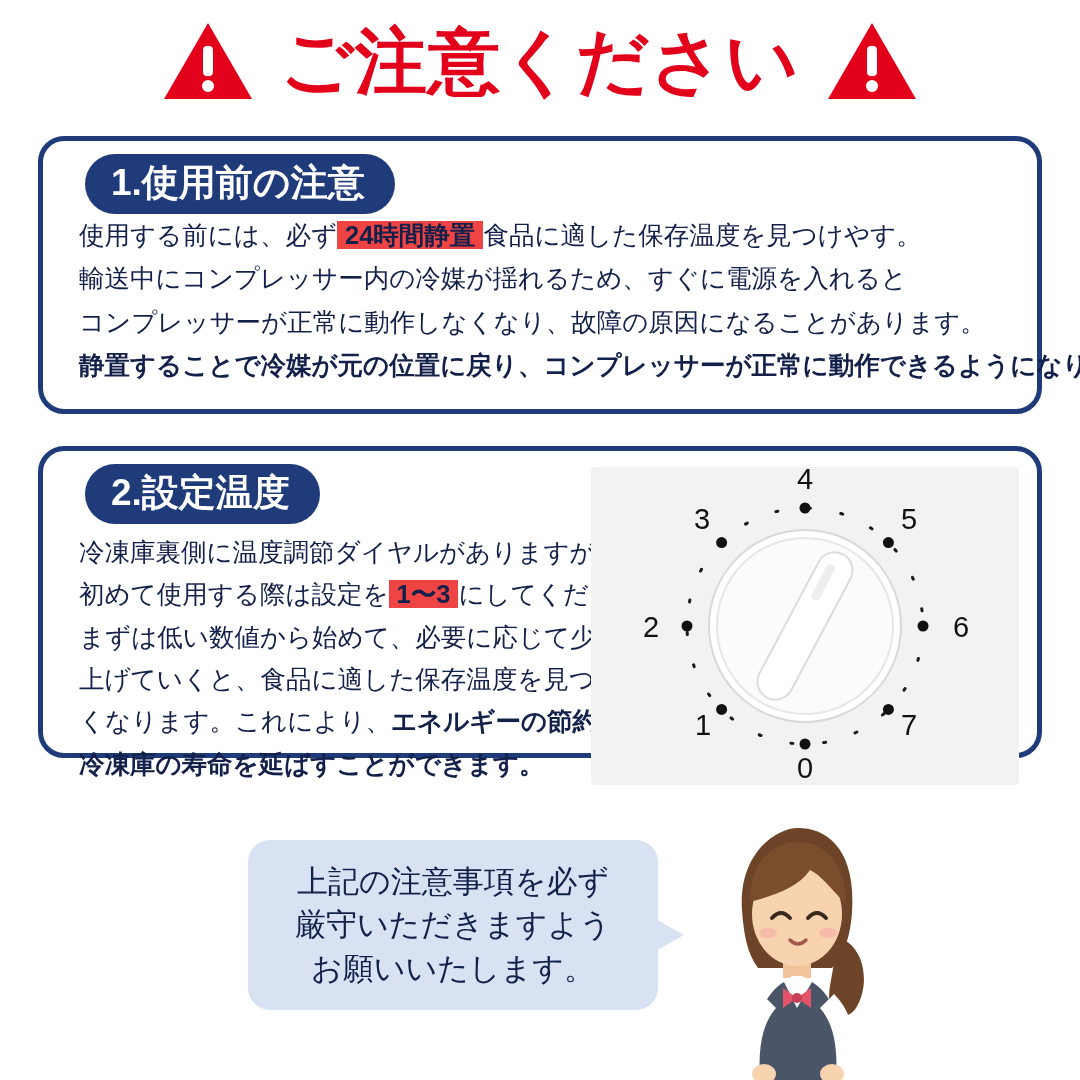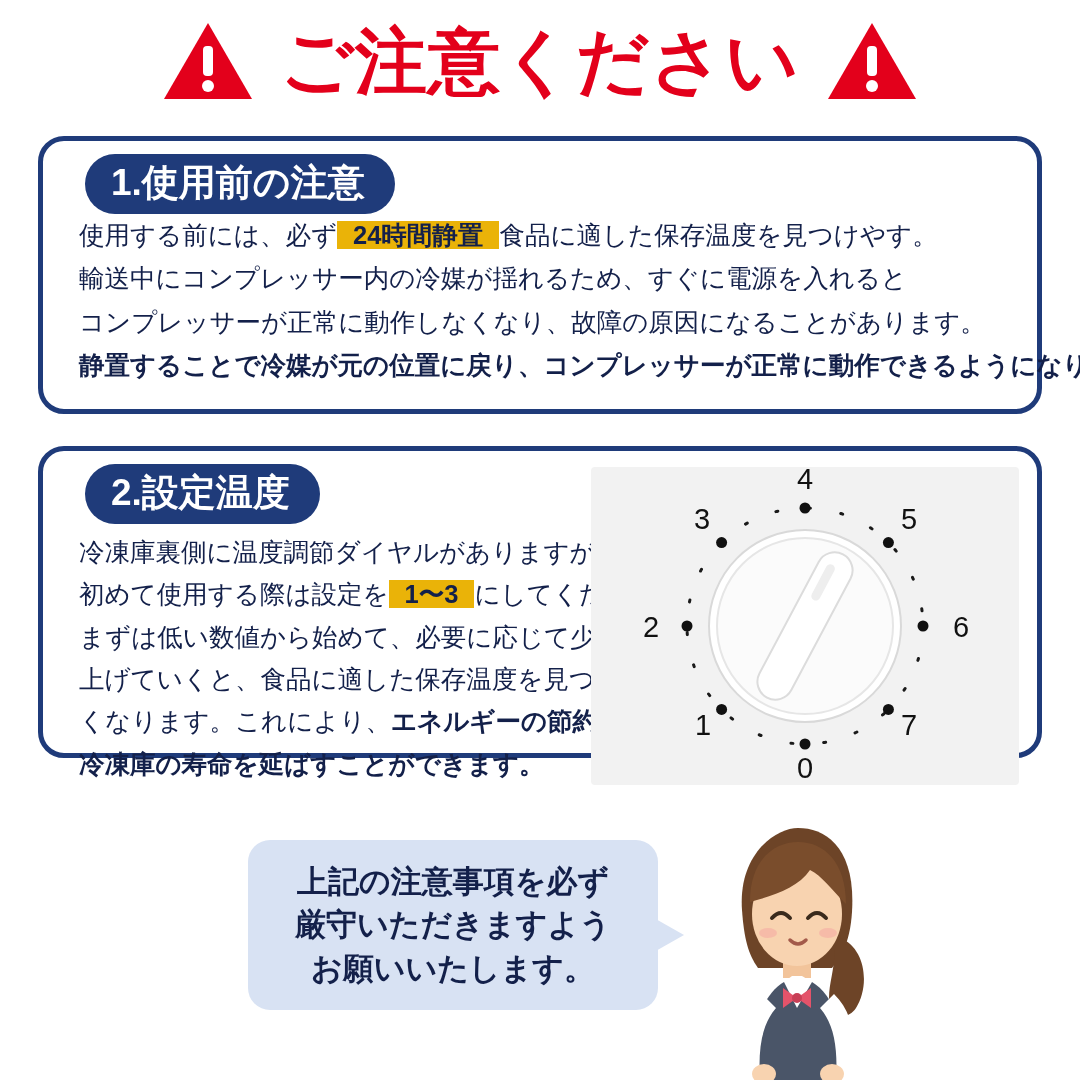--- a/index.html
+++ b/index.html
@@ -78,23 +78,23 @@
   }
   .p1-text {
     position: absolute;
     top: 74px;
     left: 36px;
     right: 20px;
   }
   .p1-text div { margin-bottom: 2px; }
 
   .hl {
-    background: #eab308;
+    background: #ef4444;
     font-weight: bold;
-    padding: 0 16px;
+    padding: 0 8px;
   }
   .bold { font-weight: bold; }
 
   
   .p2-text {
     position: absolute;
     top: 80px;
     left: 36px;
     width: 560px;
     font-size: 25.5px;
@@ -144,21 +144,20 @@
     border-top: 17px solid transparent;
     border-bottom: 17px solid transparent;
     border-left: 30px solid #d8e2f3;
   }
   .bubble-text {
     font-size: 31px;
     line-height: 1.4;
     color: #13204a;
     text-align: center;
     white-space: nowrap;
-    font-weight: bold;
   }
   .person {
     position: absolute;
     left: 680px;
     top: 0;
     width: 230px;
     height: 262px;
   }
 </style>
 </head>

